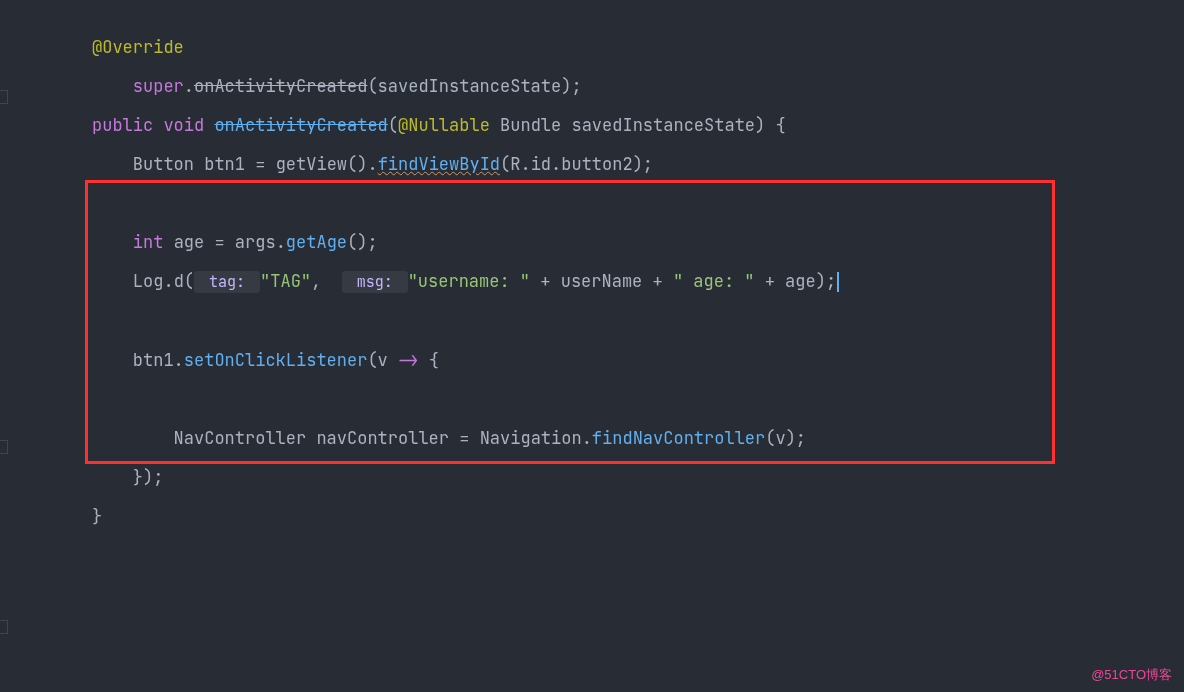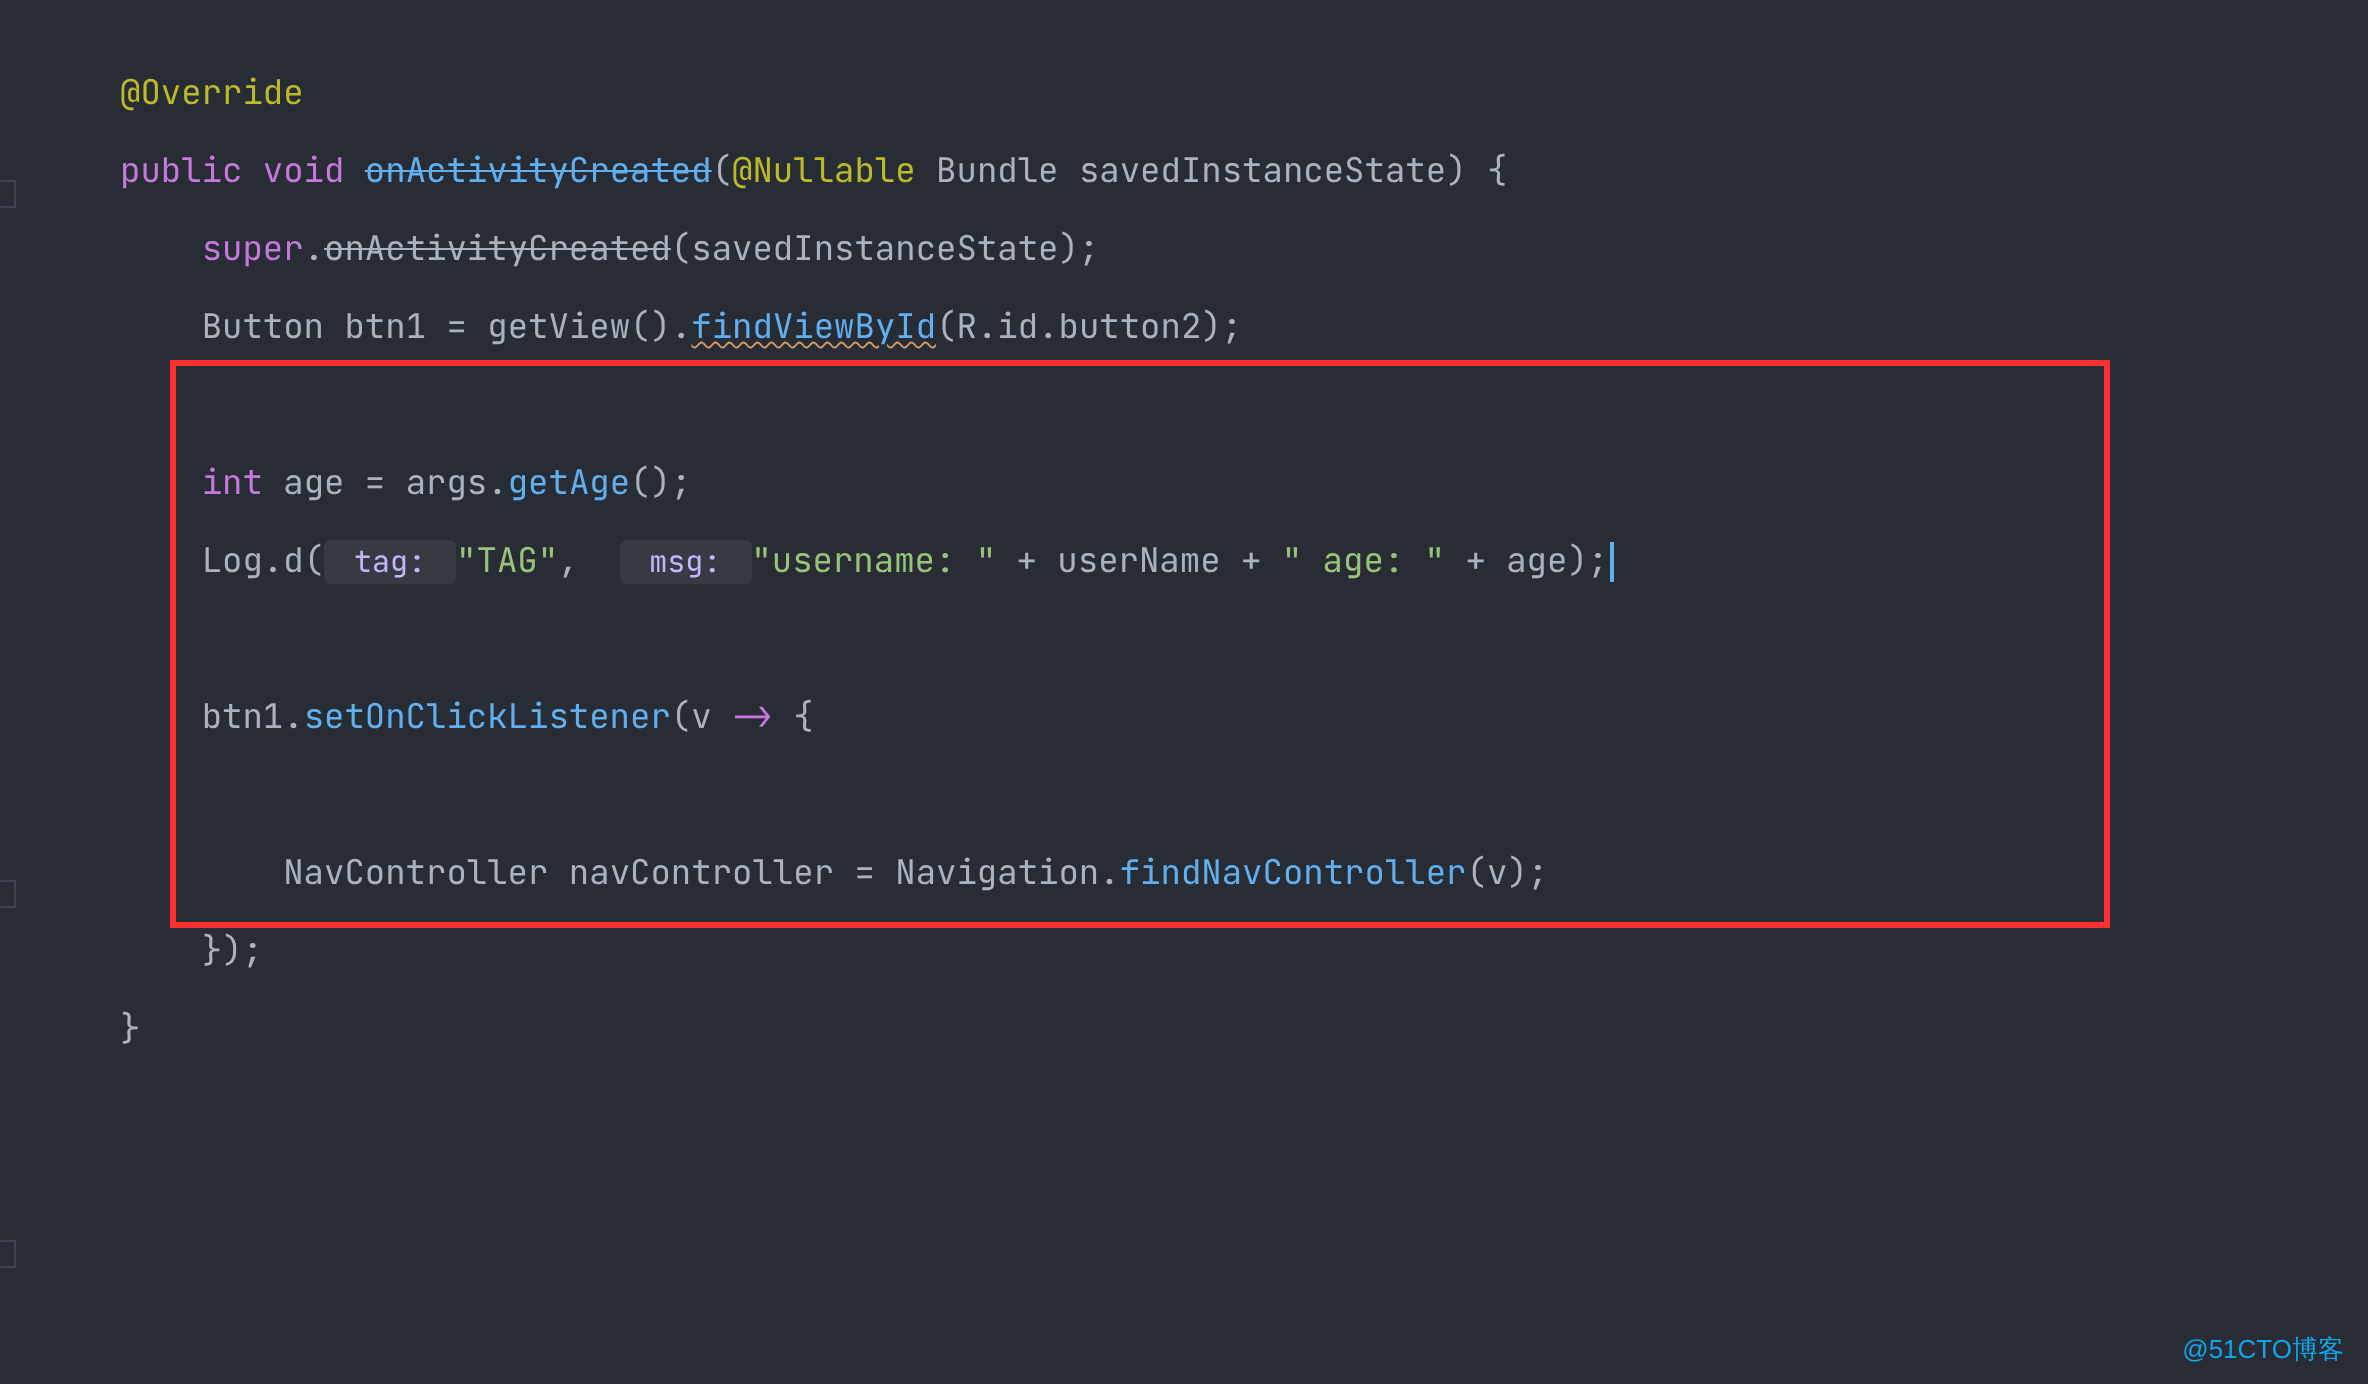--- a/index.html
+++ b/index.html
@@ -10,21 +10,21 @@
     color: #abb2bf;
     width: 1184px;
     height: 692px;
     overflow: hidden;
     position: relative;
     padding-top: 28px;
   }
   .line {
     line-height: 39px;
     white-space: pre;
-    padding-left: 60px;
+    padding-left: 92px;
   }
   .annotation { color: #BBBB29; }
   .keyword { color: #c678dd; }
   .strikethrough { text-decoration: line-through; }
   .default { color: #abb2bf; }
   .method-y { color: #61afef; }
   .paren { color: #abb2bf; }
   .string { color: #98c379; }
   .comment { color: #7f848e; font-style: italic; }
   .cn-comment { color: #666b74; }
@@ -55,21 +55,21 @@
     left: 85px;
     top: 180px;
     width: 970px;
     height: 284px;
     pointer-events: none;
   }
   .watermark {
     position: absolute;
     right: 12px;
     bottom: 8px;
-    color: #0ea5e9;
+    color: #ec4899;
     font-size: 13px;
     font-family: sans-serif;
   }
   .gutter-marks {
     position: absolute;
     left: 0;
     top: 0;
     width: 10px;
     height: 100%;
   }
@@ -89,23 +89,23 @@
 <div class="gutter-marks">
   <div class="gutter-tab" style="top:90px"></div>
   <div class="gutter-tab" style="top:440px"></div>
   <div class="gutter-tab" style="top:620px"></div>
 </div>
 
 <div>
 
 <div class="line"><span class="annotation">@Override</span></div>
 
+<div class="line">    <span class="keyword">super</span><span class="paren">.</span><span class="default strikethrough">onActivityCreated</span><span class="paren">(savedInstanceState);</span></div>
+
 <div class="line"><span class="keyword">public</span> <span class="keyword">void</span> <span class="method-y strikethrough">onActivityCreated</span><span class="paren">(</span><span class="annotation">@Nullable</span> <span class="default">Bundle</span> <span class="default">savedInstanceState</span><span class="paren">) {</span></div>
-
-<div class="line">    <span class="keyword">super</span><span class="paren">.</span><span class="default strikethrough">onActivityCreated</span><span class="paren">(savedInstanceState);</span></div>
 
 <div class="line">    <span class="default">Button</span> <span class="default">btn1</span><span class="default"> = </span><span class="default">getView</span><span class="paren">().</span><span class="method-y wavy">findViewById</span><span class="paren">(R.id.button2);</span></div>
 
 <div class="line">&nbsp;</div>
 
 
 
 
 <div class="line">    <span class="keyword">int</span> <span class="default">age</span><span class="default"> = args.</span><span class="method-y">getAge</span><span class="paren">();</span></div>
 

